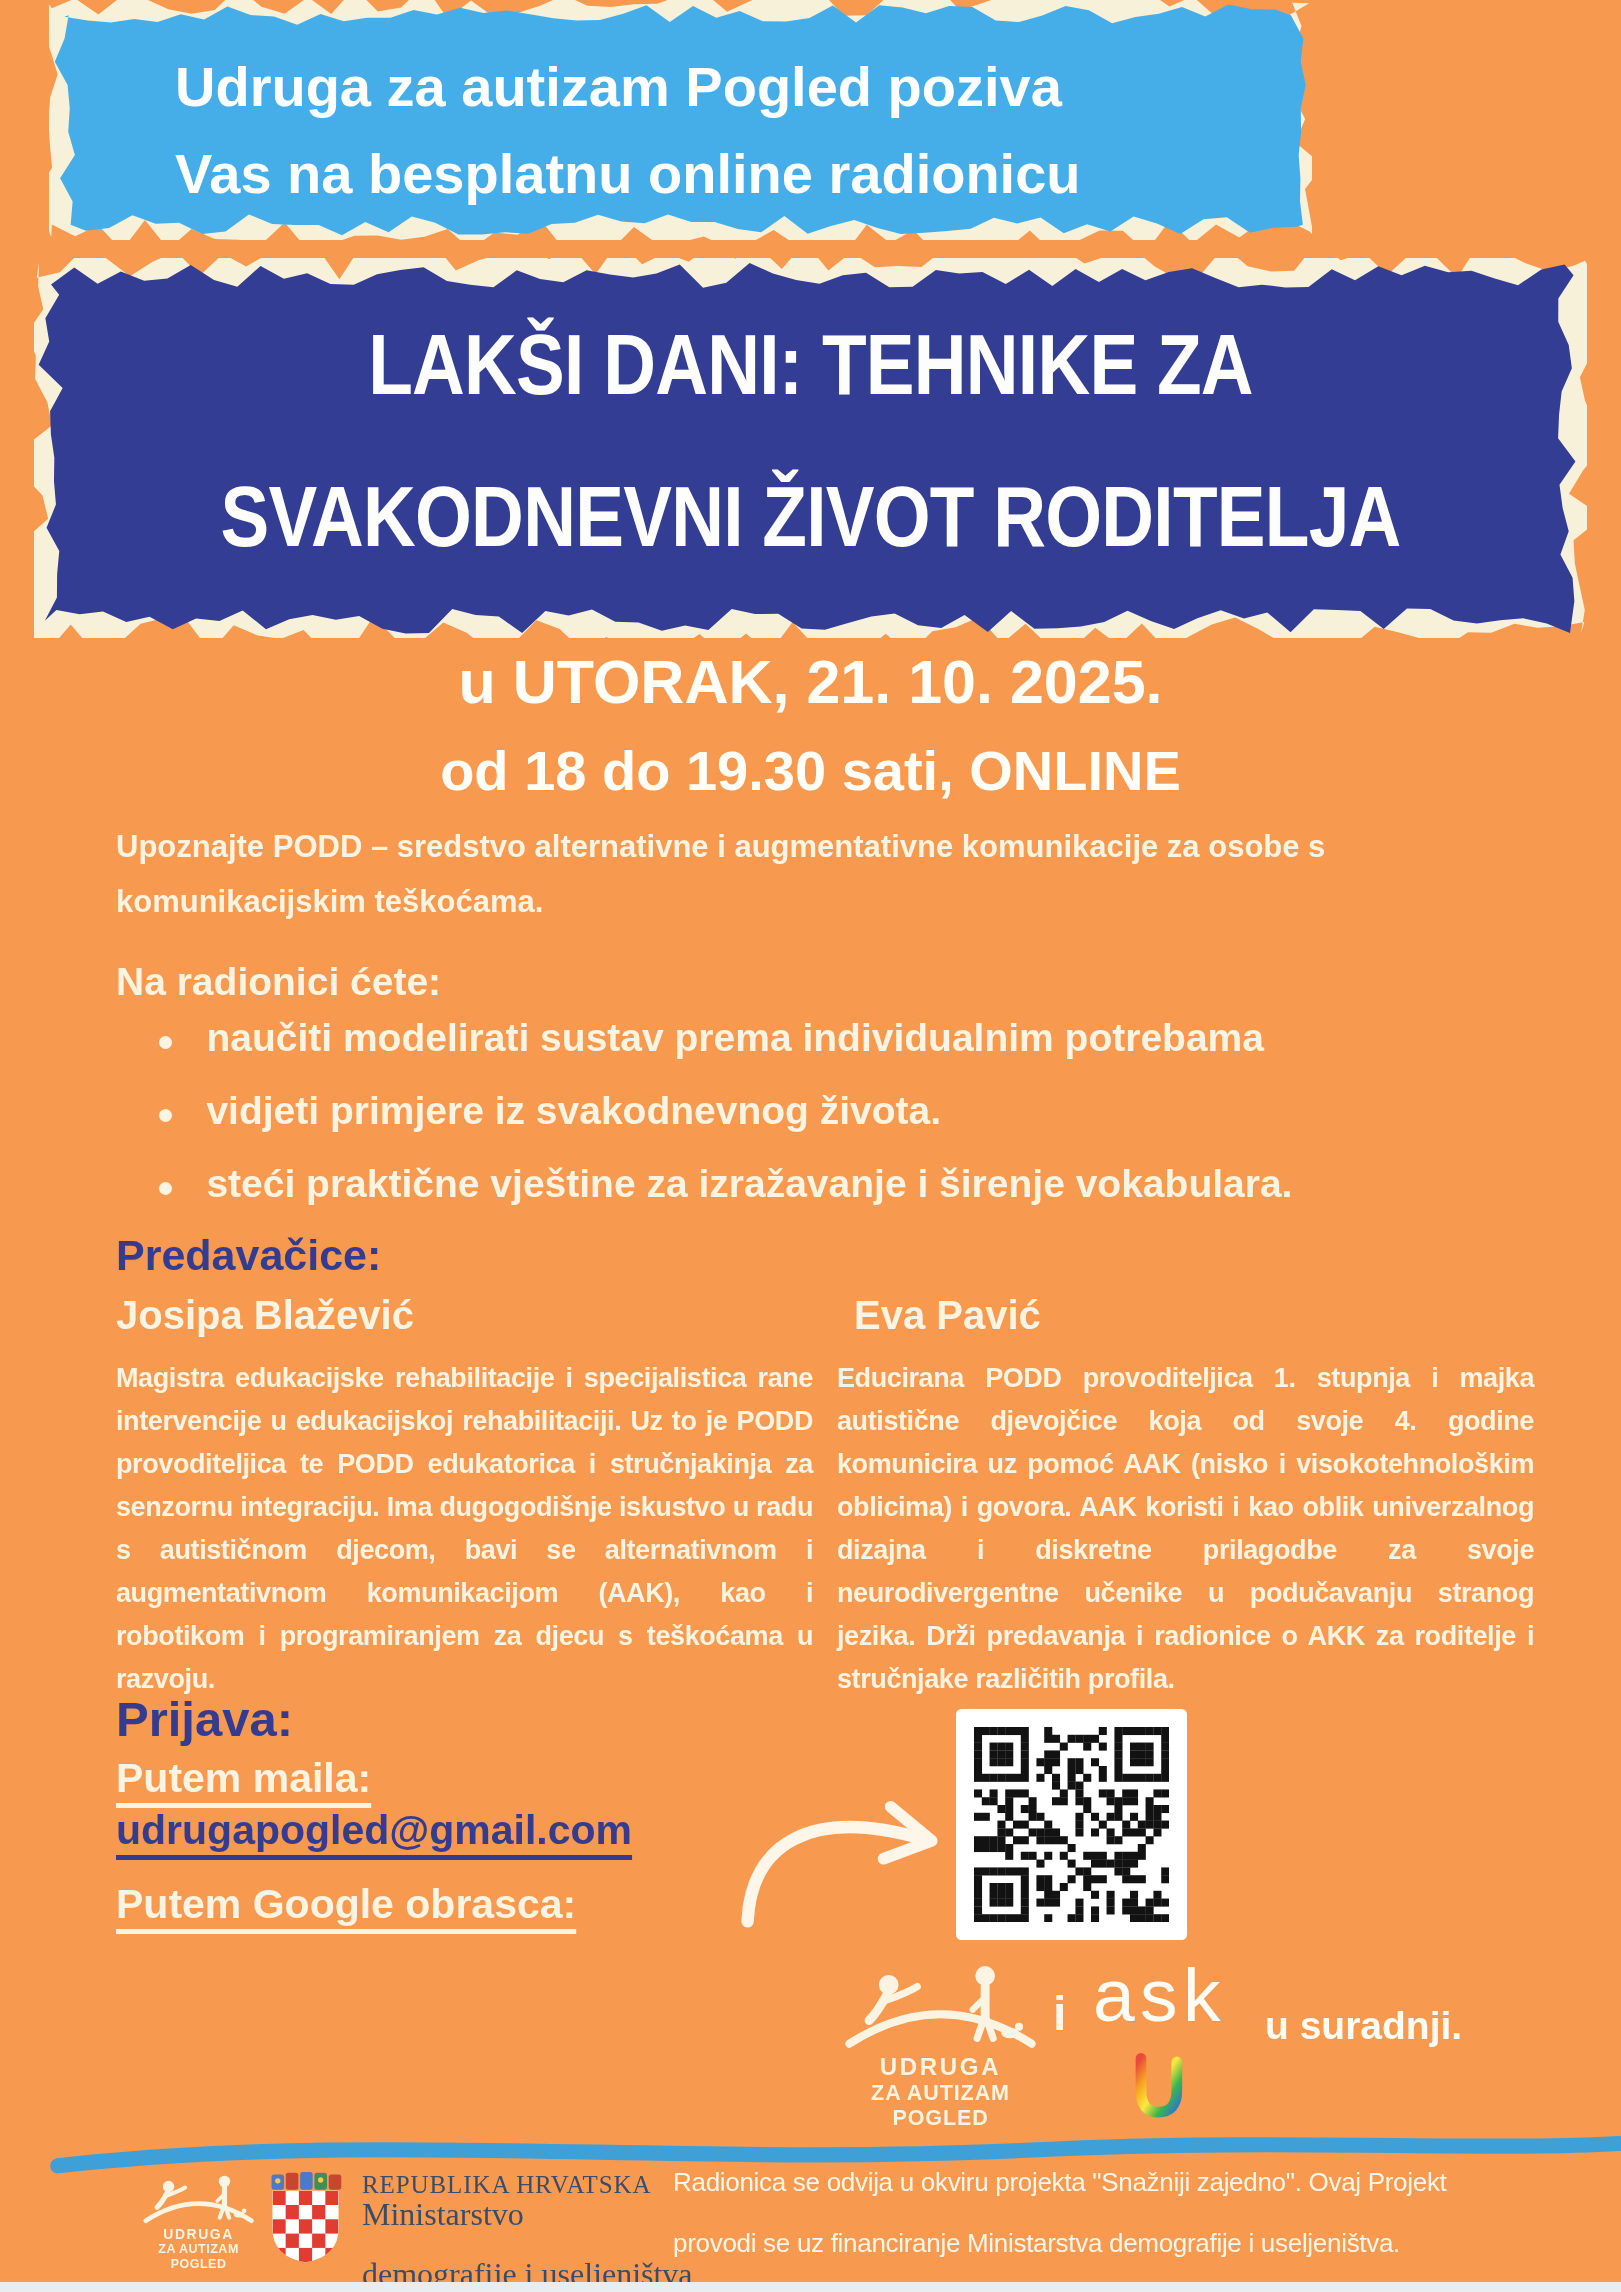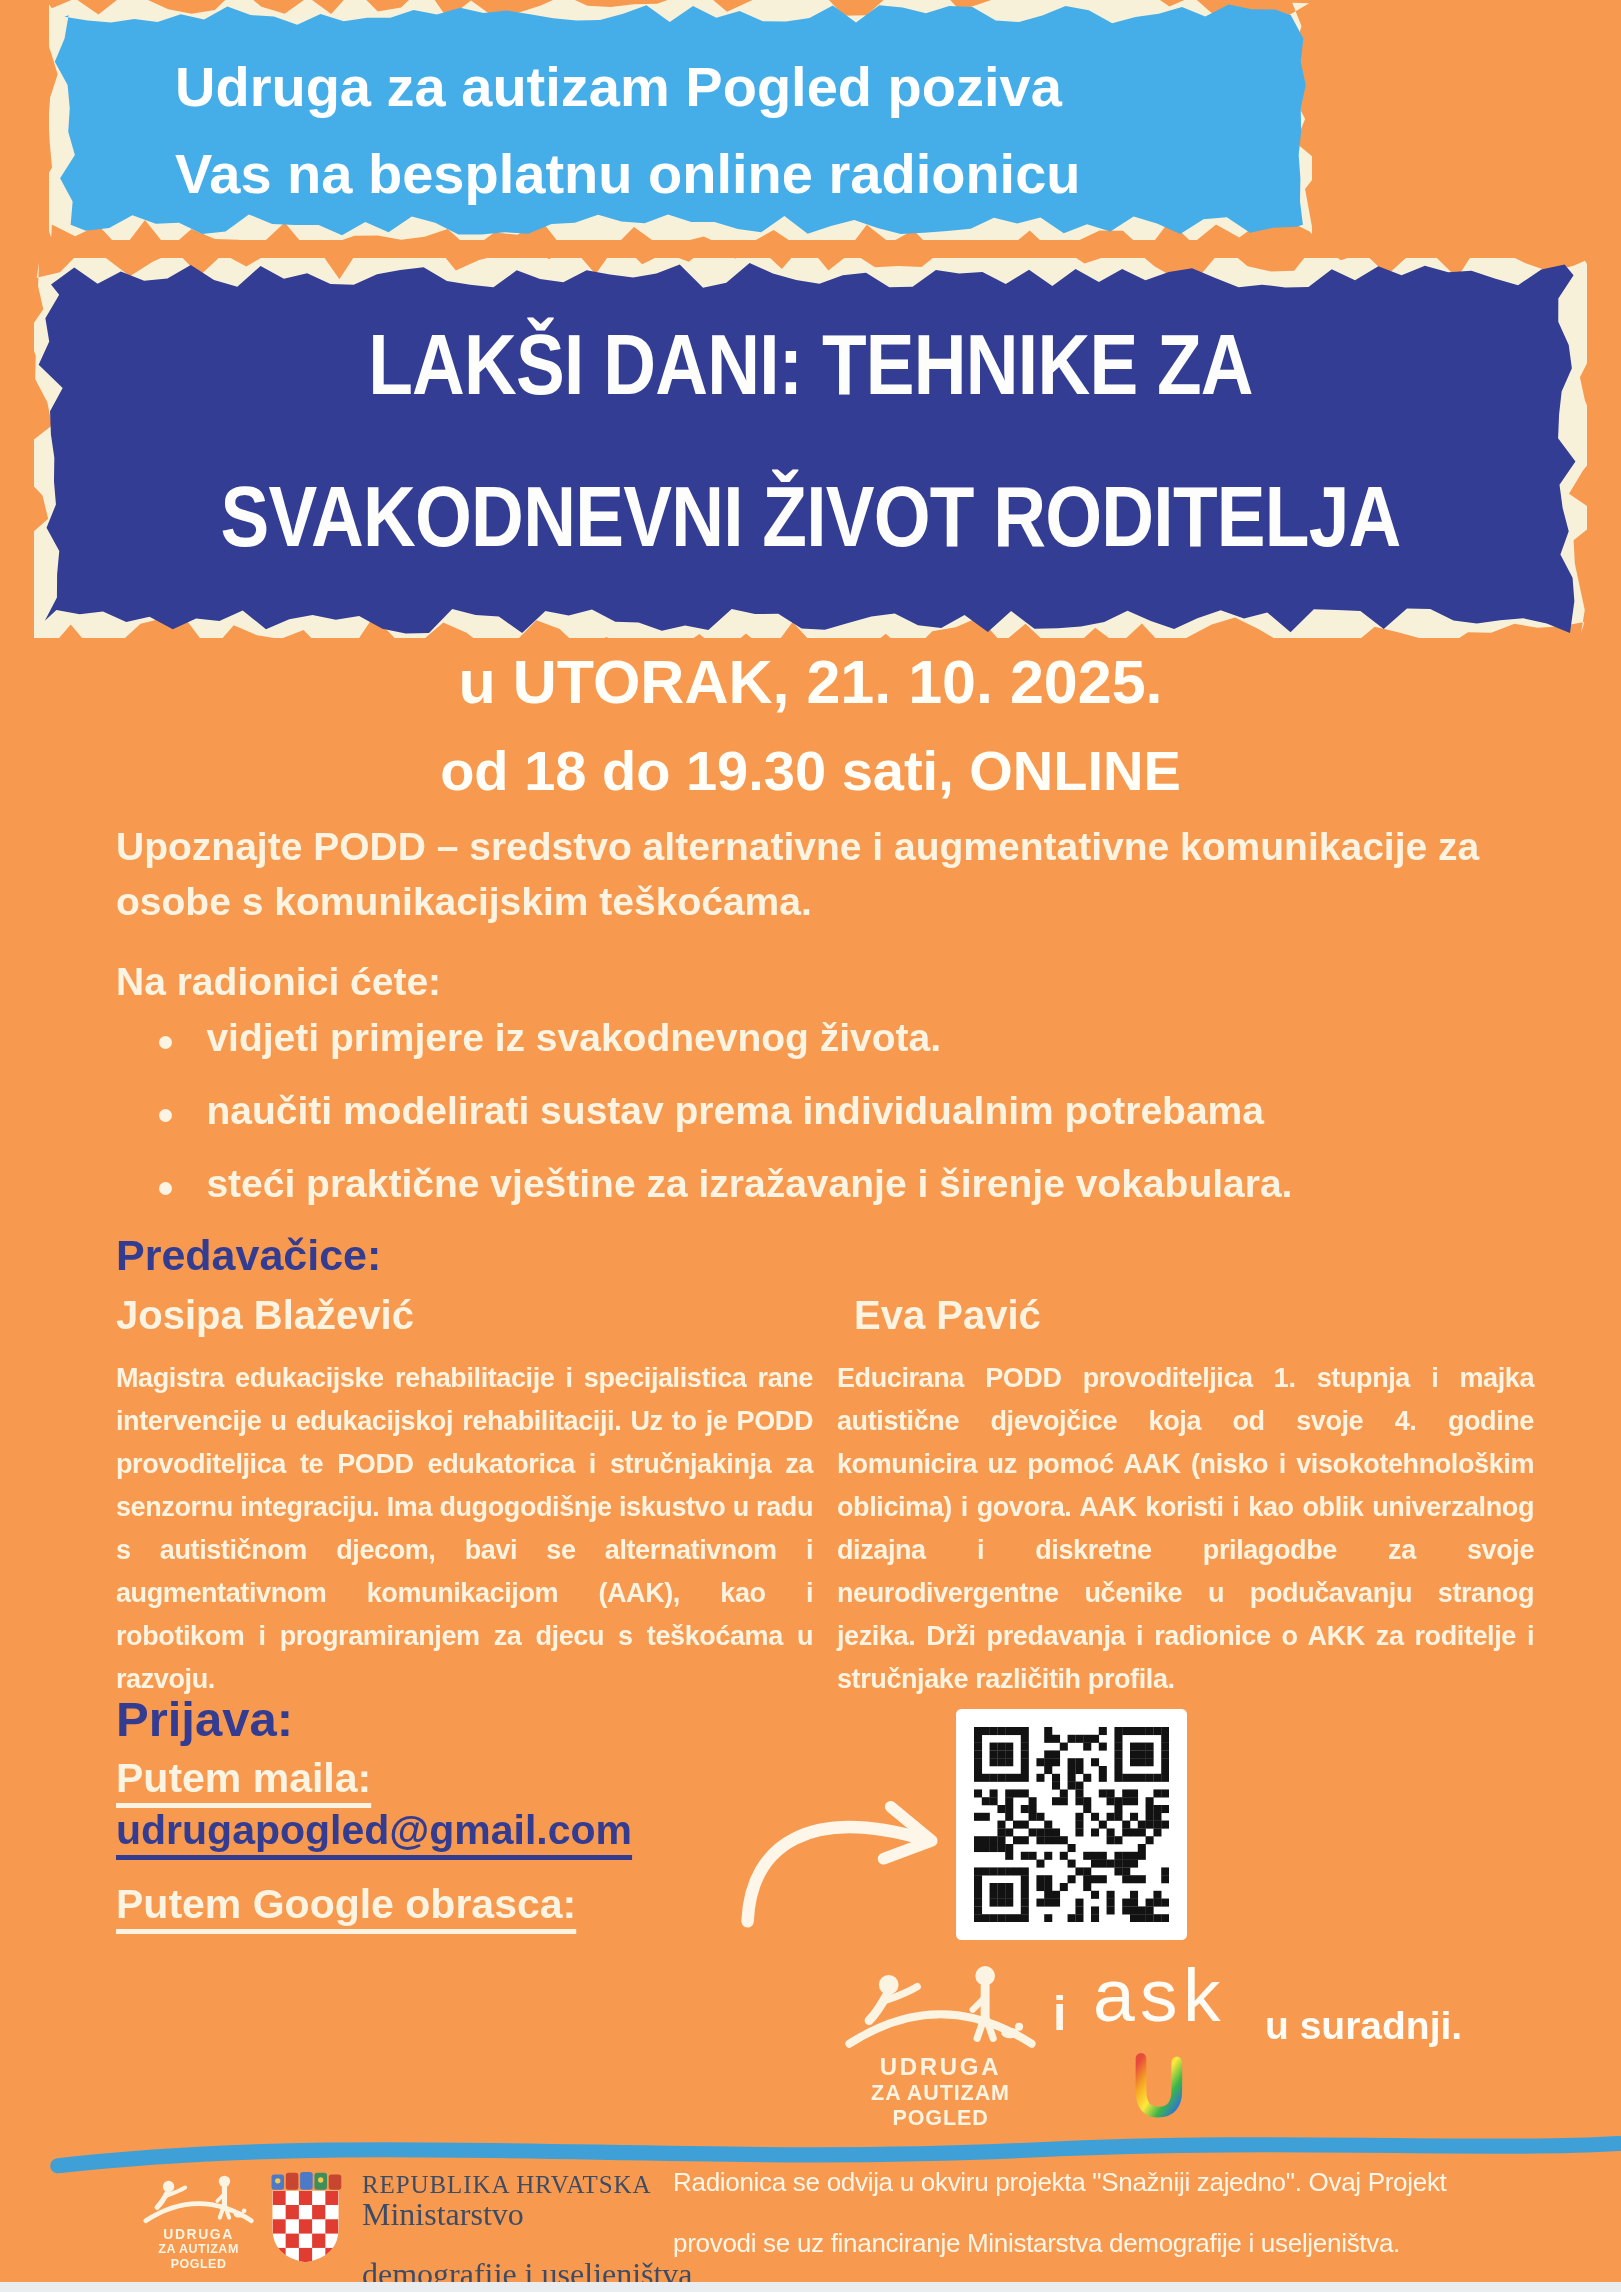--- a/index.html
+++ b/index.html
@@ -11,21 +11,21 @@
   .banner-text{left:175px;top:43px;width:1128px;color:#FFFFFF;font-size:56px;font-weight:700;
                line-height:87px;letter-spacing:0px;}
   
   .title-line{left:0;width:1621px;text-align:center;color:#FDFDFB;font-weight:700;font-size:86px;
               letter-spacing:-0.9px;transform:scaleX(.85);}
   
   .date-line{left:0;width:1621px;text-align:center;color:#FFFEF8;font-weight:700;}
   
   .cream{color:#FBF4E2;}
   .dkblue{color:#333C90;}
-  .intro{left:116px;top:819px;width:1460px;font-size:39px;font-weight:700;line-height:55px;}
+  .intro{left:116px;top:819px;width:1460px;font-size:31px;font-weight:700;line-height:55px;}
   .agenda-h{left:116px;top:960px;font-size:39px;font-weight:700;}
   ul.agenda{left:159px;top:1016px;margin:0;padding:0;list-style:none;}
   ul.agenda li{display:flex;align-items:flex-start;gap:34px;height:73px;font-size:39px;font-weight:700;}
   ul.agenda li .dot{width:13.4px;height:13.4px;border-radius:50%;background:#FBF4E2;margin-top:19.7px;flex:none;}
   .speakers-h{left:116px;top:1231px;font-size:43px;font-weight:700;}
   .spk-name{top:1293px;font-size:40px;font-weight:700;}
   .bio{top:1357px;width:697px;font-size:27px;font-weight:700;line-height:43px;text-align:justify;
        letter-spacing:-0.4px;}
   .signup-h{left:116px;top:1691px;font-size:49px;font-weight:700;}
   .link{left:116px;font-size:41px;font-weight:700;text-decoration:underline;
@@ -72,25 +72,25 @@
 
   <div class="abs date-line" style="top:647px;font-size:61px">u UTORAK, 21. 10. 2025.</div>
   <div class="abs date-line" style="top:738px;font-size:56px">od 18 do 19.30 sati, ONLINE</div>
 
   <div class="abs intro cream">Upoznajte PODD – sredstvo alternativne i augmentativne komunikacije za osobe s komunikacijskim teškoćama.</div>
 
   <div class="abs agenda-h cream">Na radionici ćete:</div>
   <ul class="abs agenda cream">
     <li>
         <span class="dot"></span>
-        <span>vidjeti primjere iz svakodnevnog života.</span>
+        <span>naučiti modelirati sustav prema individualnim potrebama</span>
       </li>
     <li>
         <span class="dot"></span>
-        <span>naučiti modelirati sustav prema individualnim potrebama</span>
+        <span>vidjeti primjere iz svakodnevnog života.</span>
       </li>
     <li>
         <span class="dot"></span>
         <span>steći praktične vještine za izražavanje i širenje vokabulara.</span>
       </li>
   </ul>
 
   <div class="abs speakers-h dkblue">Predavačice:</div>
   <div class="abs spk-name cream" style="left:116px">Josipa Blažević</div>
   <div class="abs spk-name cream" style="left:854px">Eva Pavić</div>

